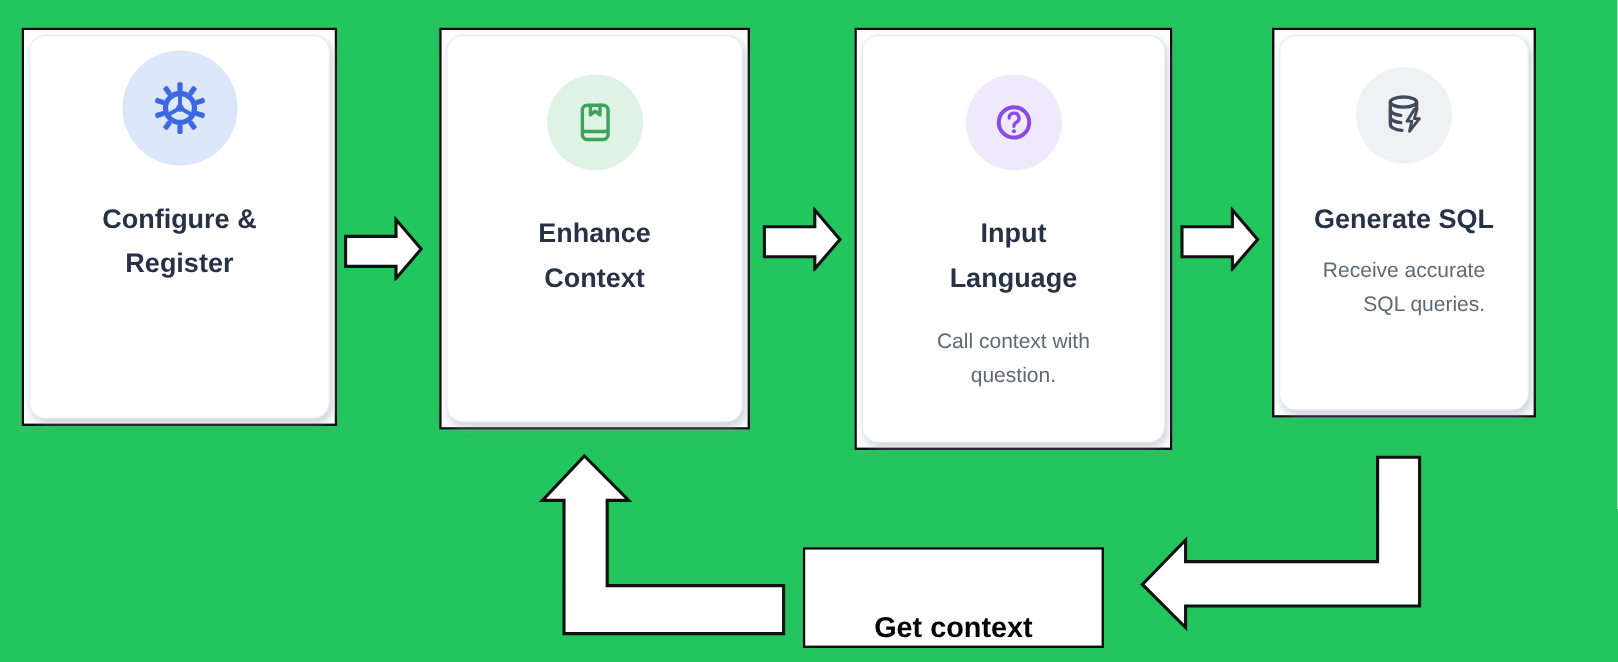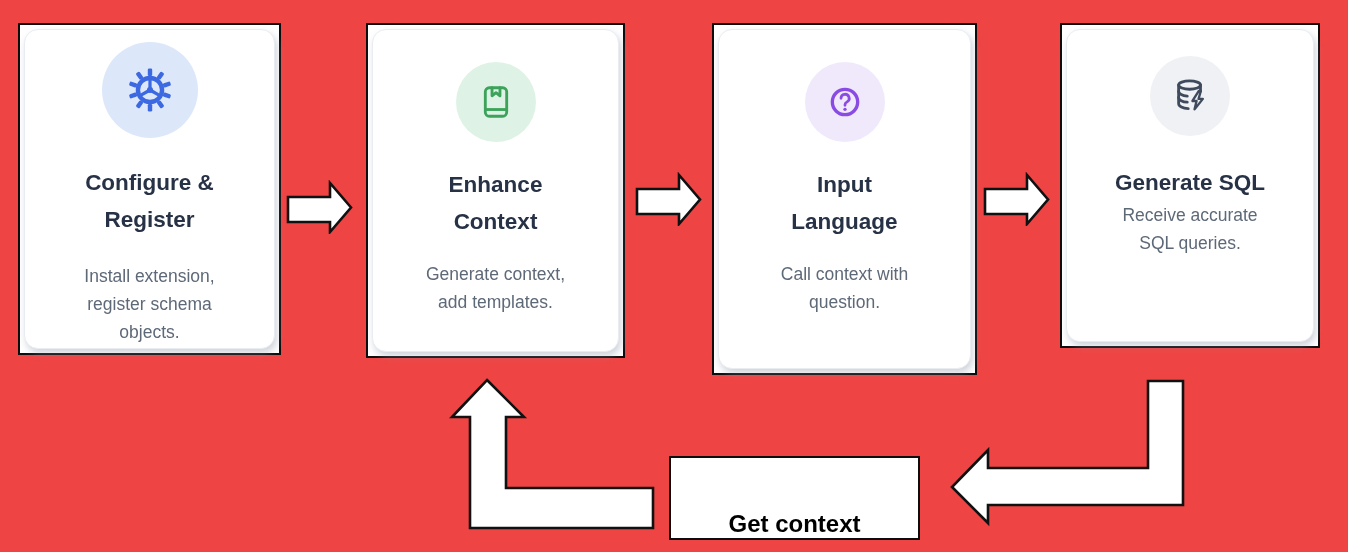--- a/index.html
+++ b/index.html
@@ -1,54 +1,54 @@
 <!DOCTYPE html>
 <html><head>
 <meta charset="utf-8">
 <style>
   html,body{margin:0;padding:0;background:#fff;}
   .stage{
-    position:relative;width:1348px;height:552px;background:#ef4444;overflow:hidden;
+    position:relative;width:1348px;height:552px;background:#22c55e;overflow:hidden;
     font-family:"Liberation Sans", sans-serif;
   }
   
   .card{
     position:absolute;border:2.5px solid #0d0d0d;background:#fff;box-sizing:border-box;
   }
   .card .inner{
     position:absolute;inset:4px;background:#fff;border:1px solid #e9edf2;border-radius:14px;
     box-shadow:2px 4px 7px rgba(148,160,175,.45);
     display:flex;flex-direction:column;align-items:center;text-align:center;
   }
   .c1{left:18px;top:23px;width:263px;height:332px;}
   .c2{left:366px;top:23px;width:259px;height:335px;}
   .c3{left:712px;top:23px;width:265px;height:352px;}
-  .c4{left:1060px;top:23px;width:260px;height:325px;}
+  .c4{left:1060px;top:23px;width:220px;height:325px;}
 
   .icon-circle{
     border-radius:50%;display:flex;align-items:center;justify-content:center;flex:0 0 auto;
   }
   .c1 .icon-circle{width:96px;height:96px;margin-top:12px;background:#dce8fa;}
   .c2 .icon-circle{width:80px;height:80px;margin-top:32px;background:#def3e5;}
   .c3 .icon-circle{width:80px;height:80px;margin-top:32px;background:#f0e9fb;}
   .c4 .icon-circle{width:80px;height:80px;margin-top:26px;background:#eff1f4;}
 
   .card-title{
     font-size:22.5px;font-weight:700;color:#273246;line-height:37px;white-space:pre-line;
   }
   .c1 .card-title{margin-top:26px;}
-  .c2 .card-title,.c3 .card-title{margin-top:24px;}
+  .c2 .card-title,.c3 .card-title{margin-top:34px;}
   .c4 .card-title{margin-top:28px;}
 
   .card-desc{
     font-size:17.5px;color:#5e6978;line-height:28px;white-space:pre-line;
   }
   .c1 .card-desc{margin-top:24px;}
   .c2 .card-desc,.c3 .card-desc{margin-top:20px;}
-  .c4 .card-desc{margin-top:0;}
+  .c4 .card-desc{margin-top:10px;text-align:right;}
 
   
   .flow-arrow{position:absolute;width:68px;height:54px;}
   .a1{left:286px;top:180px;}
   .a2{left:635px;top:172px;}
   .a3{left:983px;top:172px;}
 
   .loop-svg{position:absolute;left:0;top:0;pointer-events:none;}
 
   
@@ -84,41 +84,36 @@
           <g stroke="#3c68e2" stroke-width="3.4" stroke-linecap="round">
             <line x1="24" y1="24" x2="24" y2="12.6"></line>
             <line x1="24" y1="24" x2="24" y2="12.6" transform="rotate(120 24 24)"></line>
             <line x1="24" y1="24" x2="24" y2="12.6" transform="rotate(240 24 24)"></line>
           </g>
           <circle cx="24" cy="24" r="3.2" fill="#3c68e2"></circle>
         </svg>
       </div>
       <div class="card-title">Configure &amp;
 Register</div>
-      <div class="card-desc">Install extension,
-register schema
-objects.</div>
     </div>
   </div>
 
   <div class="card c2">
     <div class="inner">
       <div class="icon-circle">
         <svg width="38" height="38" viewBox="0 0 48 48">
           <g fill="none" stroke="#3da35a" stroke-width="3.6">
             <rect x="10.5" y="6" width="27" height="36" rx="5"></rect>
             <line x1="10.5" y1="33.5" x2="37.5" y2="33.5"></line>
             <path d="M19 6 v10.2 l5 -4 l5 4 V6" stroke-linejoin="round" stroke-linecap="round"></path>
           </g>
         </svg>
       </div>
       <div class="card-title">Enhance
 Context</div>
-      <div class="card-desc">Generate context,
-add templates.</div>
     </div>
   </div>
 
   <div class="card c3">
     <div class="inner">
       <div class="icon-circle">
         <svg width="40" height="40" viewBox="0 0 48 48">
           <circle cx="24" cy="24" r="15.2" fill="none" stroke="#8a4be4" stroke-width="4"></circle>
           <path d="M19.2 19.6 a4.9 4.9 0 1 1 7.3 4.3 c-1.7 1 -2.5 1.8 -2.5 3.4 v0.6" fill="none" stroke="#8a4be4" stroke-width="3.3" stroke-linecap="round"></path>
           <circle cx="24" cy="32.8" r="2" fill="#8a4be4"></circle>

